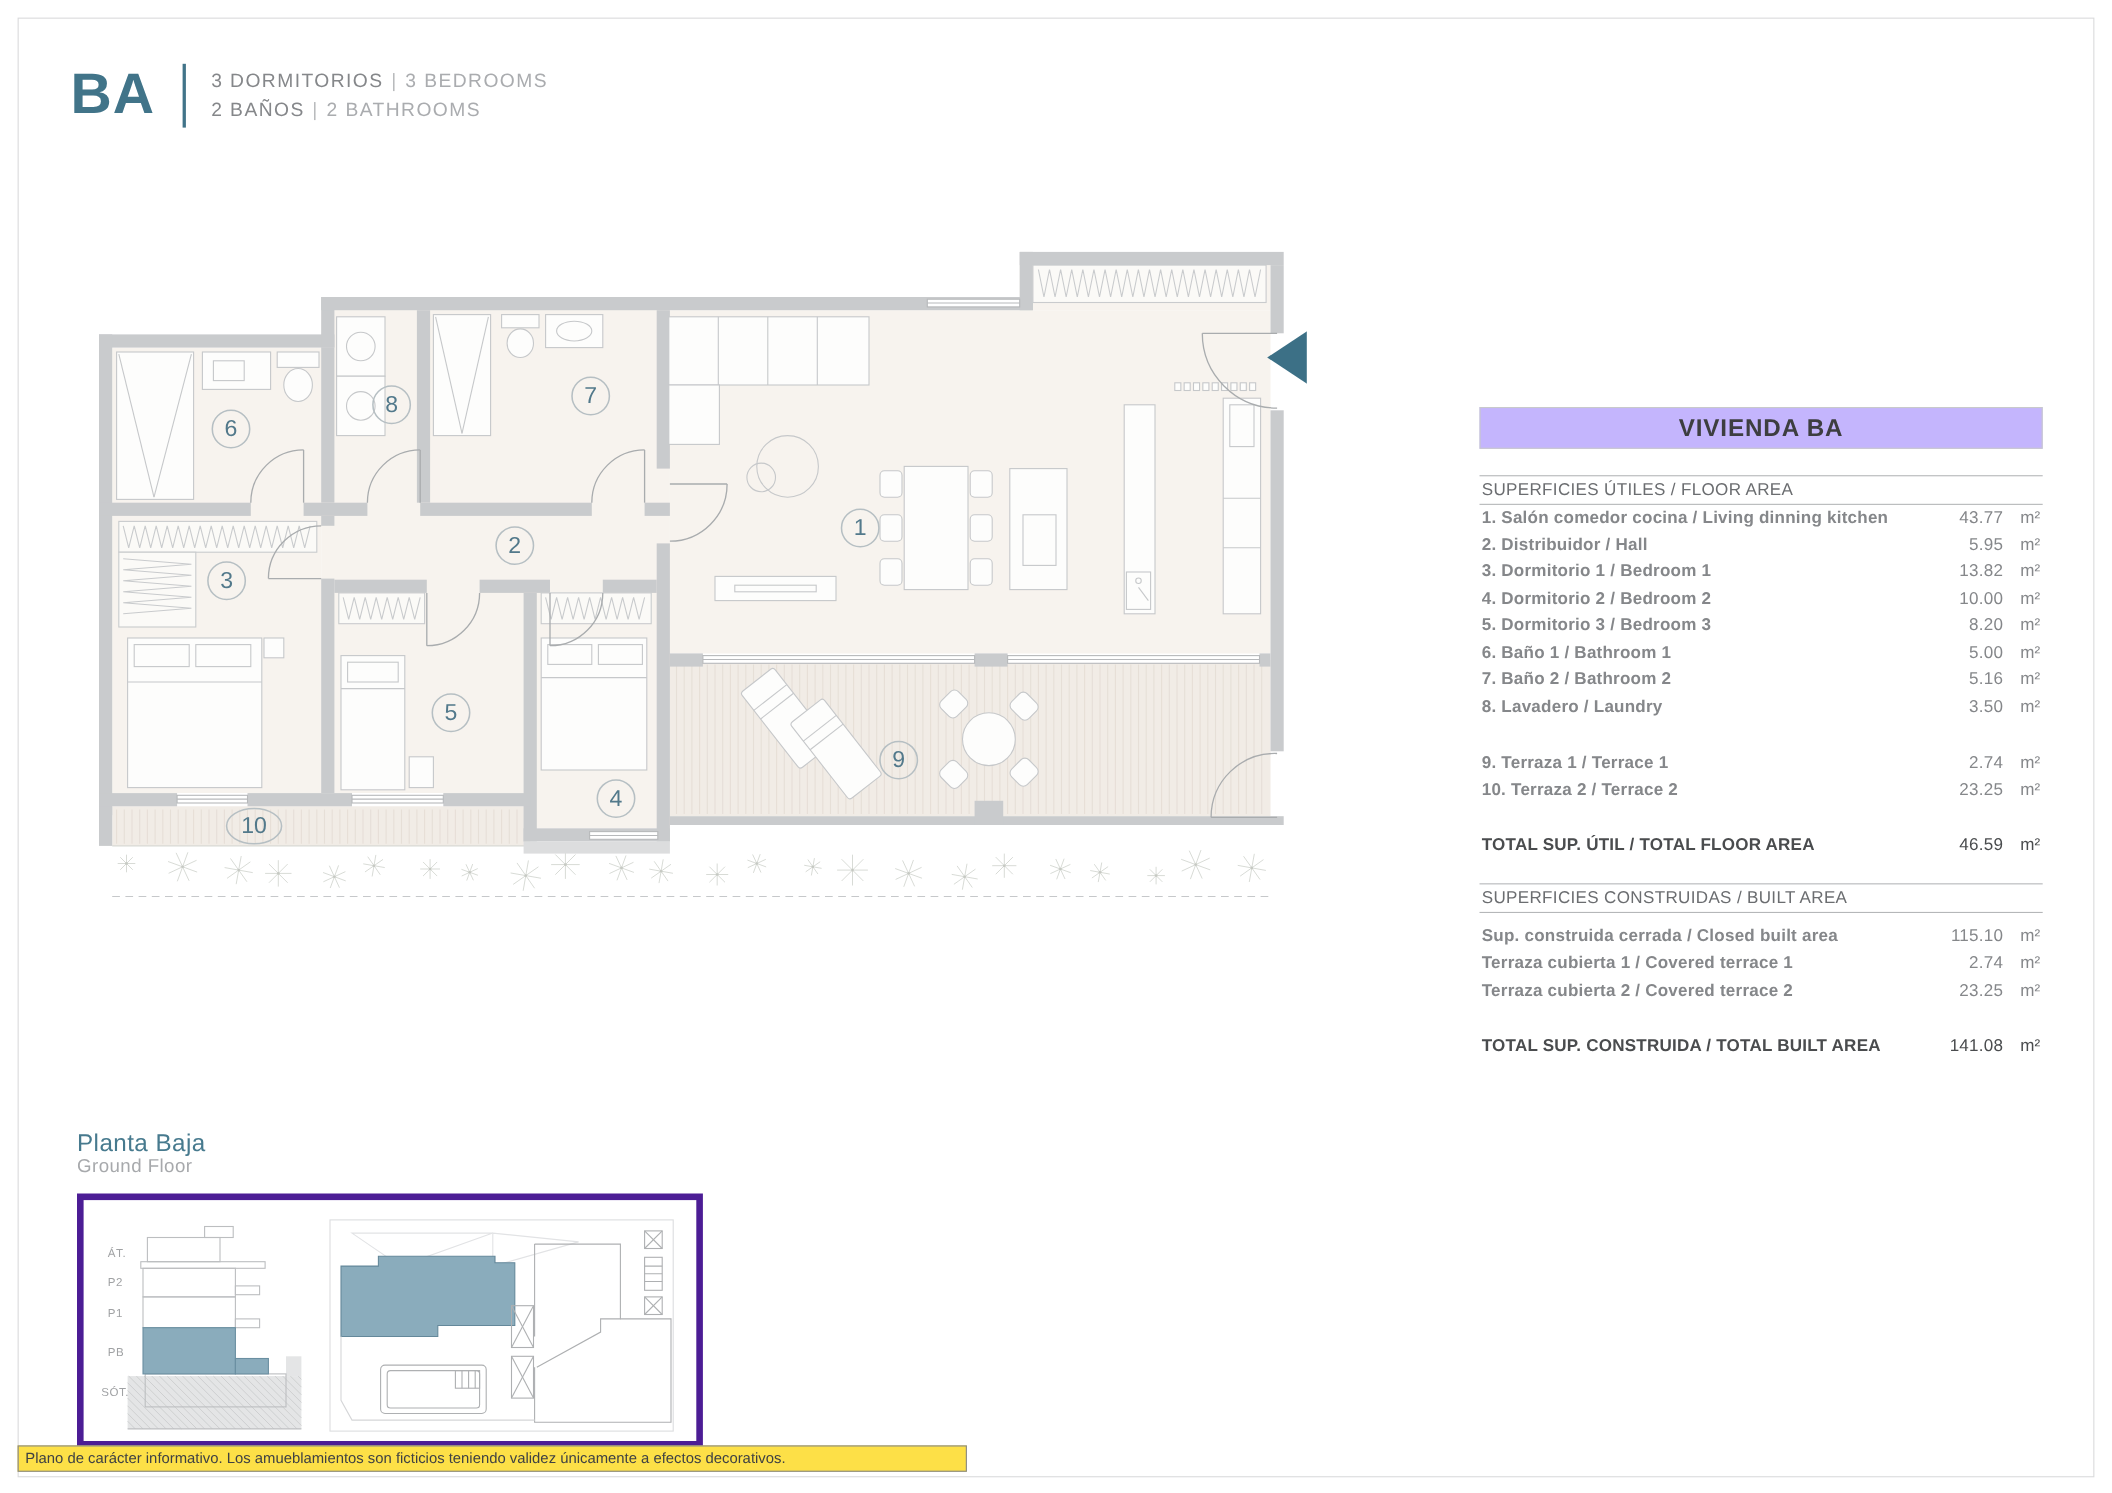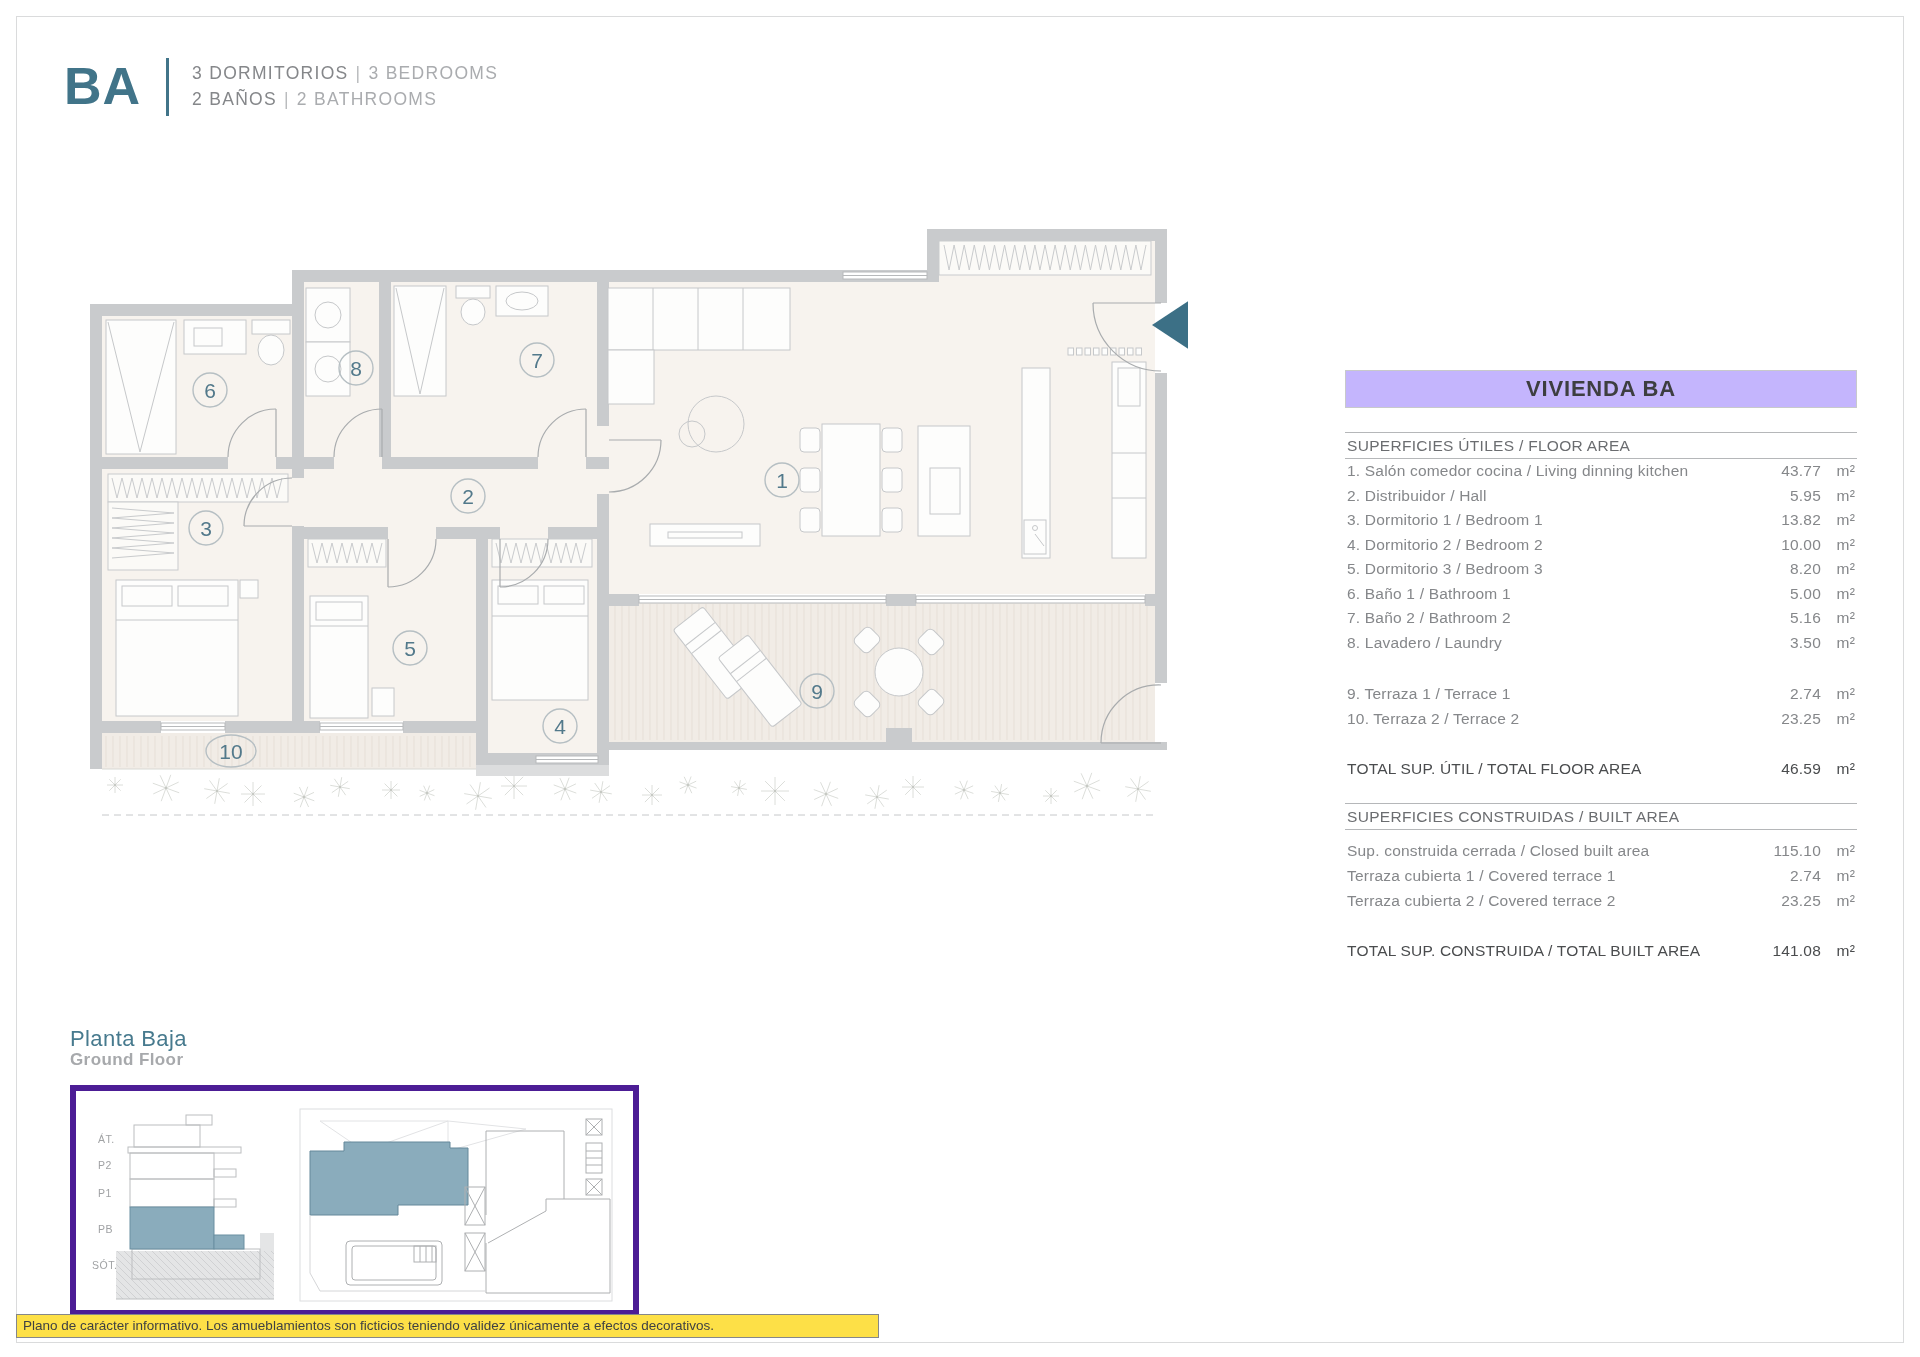--- a/index.html
+++ b/index.html
@@ -29,30 +29,30 @@
   .numt{fill:#52798b;font-size:21px;text-anchor:middle;}
   
   #panel{left:1345px;top:370px;width:512px;}
   .panel-title{height:36px;border:1px solid #c8c9cb;display:flex;align-items:center;justify-content:center;
                font-weight:bold;font-size:22px;color:#3d3e40;letter-spacing:.8px;background:#c4b5fd;}
   .sect{margin-top:24px;border-top:1px solid #b5b7b9;border-bottom:1px solid #b5b7b9;
         padding:4px 2px;font-size:15.5px;color:#6b6d70;letter-spacing:.3px;line-height:17px;}
   .sect.built{margin-top:22px;}
   .trow{display:flex;height:24.5px;align-items:center;font-size:15.5px;color:#85878a;
         letter-spacing:.2px;padding:0 2px;}
-  .tlabel{flex:1;white-space:nowrap;}
+  .tlabel{flex:1;white-space:nowrap;font-weight:bold;}
   .tval{width:64px;text-align:right;}
   .tunit{width:34px;text-align:right;}
   .rows.terrace{margin-top:27px;}
   .rows.built{margin-top:8px;}
   .rows.built .trow{height:25px;}
   .trow.total{margin-top:26px;height:24px;color:#4a4c4e;}
   
   #planta{left:70px;top:1026px;font-size:22px;color:#477a8e;letter-spacing:.4px;}
-  #groundfloor{left:70px;top:1050px;font-size:17px;color:#a7a9ac;letter-spacing:.4px;font-weight:bold;}
+  #groundfloor{left:70px;top:1050px;font-size:17px;color:#a7a9ac;letter-spacing:.4px;}
   #keybox{left:70px;top:1085px;width:557px;height:219px;border:6px solid #4c1d95;}
   #keysec{position:absolute;left:12px;top:6px;}
   #keysite{position:absolute;left:222px;top:4px;}
   .lvl{fill:#a0a2a4;font-size:10.5px;letter-spacing:.5px;}
   .mini{stroke:#bcbec0;stroke-width:1;fill:none;}
   .minifaint{stroke:#e2e3e5;stroke-width:1;fill:none;}
   .minigray{stroke:#aeb0b2;stroke-width:1;fill:none;}
   
   #disclaimer{left:16px;top:1314px;width:855px;height:22px;border:1px solid #85878a;background:#fde047;
               font-size:13.5px;color:#3f4143;line-height:22px;padding-left:6px;white-space:nowrap;overflow:hidden;}

